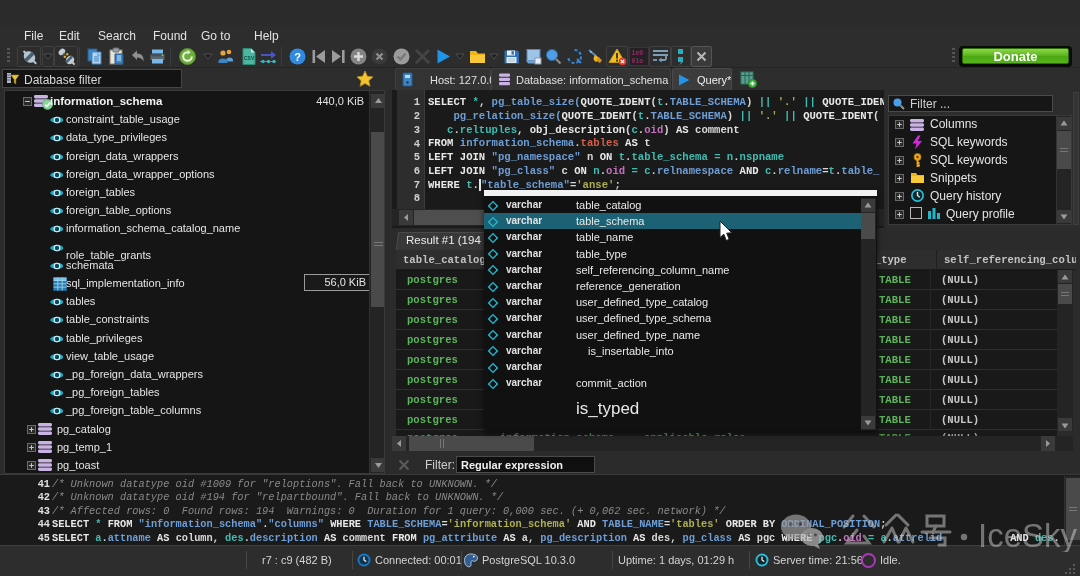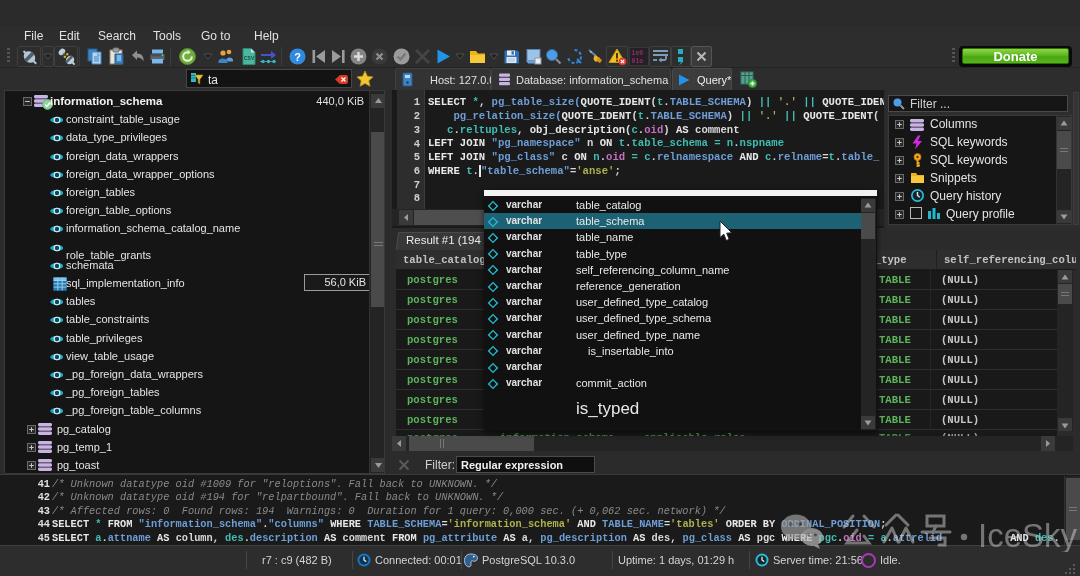--- a/index.html
+++ b/index.html
@@ -23,21 +23,21 @@
 </style>
 </head>
 <body>
 <div id="app">
 
 
   <div class="abs" id="menubar" style="left:0;top:26px;width:1080px;height:19px;background:#2d2d2d;font-size:12px;color:#e2e2e2;">
     <span class="abs" style="left:24px;top:3px;">File</span>
     <span class="abs" style="left:59px;top:3px;">Edit</span>
     <span class="abs" style="left:98px;top:3px;">Search</span>
-    <span class="abs" style="left:153px;top:3px;">Tools</span>
+    <span class="abs" style="left:153px;top:3px;">Found</span>
     <span class="abs" style="left:201px;top:3px;">Go to</span>
     <span class="abs" style="left:254px;top:3px;">Help</span>
   </div>
 
   <div class="abs" id="toolbar" style="left:0;top:45px;width:1080px;height:23px;background:#2d2d2d;border-bottom:1px solid #242424;">
     <div class="abs" style="left:7px;top:3px;width:3px;height:16px;background-image:repeating-linear-gradient(#555 0 2px,#2d2d2d 2px 4px);"></div>
 
     <div class="abs" style="left:17px;top:1px;width:24px;height:21px;border:1px solid #3f3f3f;border-radius:2px;"></div>
     <svg class="abs" style="left:20px;top:2px;" width="19" height="19" viewBox="0 0 19 19">
       <g transform="rotate(-45 9.5 10)">
@@ -242,34 +242,29 @@
     <div class="abs" style="left:952px;top:3px;width:3px;height:16px;background-image:repeating-linear-gradient(#555 0 2px,#2d2d2d 2px 4px);"></div>
     <div class="abs" style="left:959px;top:1px;width:113px;height:21px;background:#0a0a0a;border-radius:4px;">
       <div class="abs" style="left:3px;top:2px;width:107px;height:16px;border-radius:2px;background:linear-gradient(#8ed644 0%,#5cb820 45%,#4aa612 55%,#56b41c 100%);border:1px solid #2d6e08;">
         <div class="abs b" style="left:0;top:0px;width:105px;text-align:center;font-size:13px;color:#ffffff;">Donate</div>
       </div>
     </div>
   </div>
 
   <div class="abs" id="filterrow" style="left:0;top:68px;width:1080px;height:22px;background:#2d2d2d;">
 
-
-    <div class="abs" style="left:186px;top:1px;width:166px;height:19px;background:#131313;border:1px solid #454545;">
+    <div class="abs" style="left:2px;top:1px;width:180px;height:19px;background:#131313;border:1px solid #454545;">
       <svg class="abs" style="left:3px;top:2px;" width="14" height="14" viewBox="0 0 14 14">
-        <rect x="1" y="1" width="5" height="9" fill="#35b6c2"></rect>
-          <path d="M1 3.5 h5 M1 6 h5" stroke="#0e6a74" stroke-width="0.8"></path>
+        <rect x="1" y="1" width="4" height="10" fill="#b8b8cc"></rect>
+          <path d="M1 3 h4 M1 5.5 h4 M1 8 h4" stroke="#4a4a5a" stroke-width="0.8"></path>
         <path d="M5 3 L13 3 L9.8 7.5 L9.8 12 L8.2 10.8 L8.2 7.5 Z" fill="#e8c83a" stroke="#a8881a" stroke-width="0.6"></path>
       </svg>
-      <span class="abs" style="left:21px;top:3px;font-size:12px;color:#e8e8e8;">ta</span>
-      <svg class="abs" style="left:147px;top:4px;" width="15" height="11" viewBox="0 0 15 11">
-        <path d="M1 5.5 L6 1 L6 10 Z" fill="#d83a28"></path>
-          <rect x="5" y="1" width="9" height="9" rx="2" fill="#d83a28"></rect>
-        <path d="M7.5 3.5 L11.5 7.5 M11.5 3.5 L7.5 7.5" stroke="#ffffff" stroke-width="1.2"></path>
-      </svg>
-    </div>
+      <span class="abs" style="left:21px;top:3px;font-size:12px;color:#d8d8d8;">Database filter</span>
+    </div>
+
 
     <svg class="abs" style="left:356px;top:2px;" width="18" height="18" viewBox="0 0 18 18">
       <path d="M9 1 L11.4 6.2 L17 6.9 L12.8 10.7 L14 16.3 L9 13.4 L4 16.3 L5.2 10.7 L1 6.9 L6.6 6.2 Z" fill="#f4c430" stroke="#b8901c" stroke-width="0.8"></path>
     </svg>
 
     <div class="abs" style="left:395px;top:0px;width:96px;height:22px;background:#333333;border:1px solid #404040;border-bottom:none;border-radius:3px 3px 0 0;">
       <svg class="abs" style="left:5px;top:3px;" width="13" height="15" viewBox="0 0 13 15">
         <rect x="2" y="1" width="9" height="13" rx="1" fill="#3d85c6" stroke="#285a88"></rect>
         <rect x="4" y="3" width="5" height="3" fill="#bcd8ee"></rect>
         <circle cx="6.5" cy="10.5" r="1.2" fill="#1a3a55"></circle>
@@ -445,38 +440,39 @@
     </div>
   </div>
 
   <div class="abs" id="editor" style="left:392px;top:90px;width:492px;height:138px;background:#1a1a1a;overflow:hidden;">
     <div class="abs" style="left:5px;top:0;width:28px;height:119px;background:#2d2d2d;border-right:1px solid #3c3c3c;"></div>
     <div class="abs mono b" id="gutter" style="left:0;top:6.4px;width:28px;text-align:right;font-size:10.6px;line-height:13.7px;color:#d0d0d0;">1<br>2<br>3<br>4<br>5<br>6<br>7<br>8</div>
     <div class="abs mono b" id="code" style="left:36px;top:6.4px;width:456px;font-size:10.6px;line-height:13.7px;">
       <div class="cl"><span class="kw">SELECT</span> <span class="tl">*</span><span class="wh">, </span><span class="bl">pg_table_size(</span><span class="kw">QUOTE_IDENT</span><span class="wh">(</span><span class="tl">t</span><span class="wh">.</span><span class="bl">TABLE_SCHEMA</span><span class="wh">) </span><span class="tl">||</span> <span class="ol">'.'</span> <span class="tl">||</span> <span class="kw">QUOTE_IDENT</span></div>
       <div class="cl"><span class="wh">    </span><span class="bl">pg_relation_size(</span><span class="kw">QUOTE_IDENT</span><span class="wh">(</span><span class="tl">t</span><span class="wh">.</span><span class="bl">TABLE_SCHEMA</span><span class="wh">) </span><span class="tl">||</span> <span class="ol">'.'</span> <span class="tl">||</span> <span class="kw">QUOTE_IDENT</span><span class="wh">(</span></div>
       <div class="cl"><span class="wh">   </span><span class="tl">c</span><span class="wh">.</span><span class="tl">reltuples</span><span class="wh">, </span><span class="kw">obj_description</span><span class="wh">(</span><span class="tl">c</span><span class="wh">.</span><span class="pk">oid</span><span class="wh">) </span><span class="kw">AS</span><span class="wh"> comment</span></div>
+      <div class="cl"><span class="kw">FROM</span> <span class="bl">information_schema</span><span class="wh">.</span><span class="sa">tables</span> <span class="kw">AS</span><span class="wh"> t</span></div>
       <div class="cl"><span class="kw">LEFT JOIN</span> <span class="bl">"pg_namespace"</span><span class="wh"> n </span><span class="kw">ON</span> <span class="tl">t</span><span class="wh">.</span><span class="tl">table_schema</span> <span class="tl">=</span> <span class="tl">n</span><span class="wh">.</span><span class="tl">nspname</span></div>
       <div class="cl"><span class="kw">LEFT JOIN</span> <span class="bl">"pg_class"</span><span class="wh"> c </span><span class="kw">ON</span> <span class="tl">n</span><span class="wh">.</span><span class="pk">oid</span> <span class="tl">=</span> <span class="tl">c</span><span class="wh">.</span><span class="bl">relnamespace</span> <span class="kw">AND</span> <span class="tl">c</span><span class="wh">.</span><span class="bl">relname</span><span class="wh">=</span><span class="tl">t</span><span class="wh">.</span><span class="bl">table_</span></div>
       <div class="cl"><span class="kw">WHERE</span> <span class="tl">t</span><span class="wh">.</span><span style="border-left:2px solid #e8e8e8;margin-left:0px;"></span><span class="bl">"table_schema"</span><span class="wh">=</span><span class="ol">'anse'</span><span class="wh">;</span></div>
     </div>
 
     <div class="abs" style="left:0px;top:119px;width:492px;height:17px;background:#242424;">
       <div class="abs" style="left:7px;top:1px;width:14px;height:15px;background:#3a3a3a;"><svg width="14" height="15" viewBox="0 0 14 15">
             <path d="M9 4 L5 7.5 L9 11 Z" fill="#9a9a9a"></path>
           </svg></div>
       <div class="abs" style="left:22px;top:1px;width:290px;height:15px;background:#4e4e4e;"></div>
     </div>
   </div>
   <style>.cl{height:13.7px;white-space:pre;overflow:hidden;}</style>
 
   <div class="abs" id="sidebar" style="left:886px;top:90px;width:194px;height:138px;background:#2d2d2d;font-size:12px;">
     <div class="abs" style="left:187px;top:2px;width:6px;height:133px;background:#343434;border:1px solid #3e3e3e;"></div>
 
-    <div class="abs" style="left:2px;top:5px;width:180px;height:17px;background:#161616;border:1px solid #4a4a4a;">
+    <div class="abs" style="left:2px;top:5px;width:165px;height:17px;background:#161616;border:1px solid #4a4a4a;">
       <svg class="abs" style="left:3px;top:1px;" width="13" height="13" viewBox="0 0 13 13">
         <circle cx="5.5" cy="5.5" r="4" fill="#4d9de8"></circle>
         <path d="M8.5 8.5 L12 12" stroke="#9a9a9a" stroke-width="1.8"></path>
       </svg>
       <span class="abs" style="left:21px;top:1px;color:#d0d0d0;">Filter ...</span>
     </div>
 
     <div class="abs" style="left:2px;top:25px;width:184px;height:110px;background:#161616;border:1px solid #3a3a3a;overflow:hidden;">
 
       <svg class="abs" style="left:6px;top:4px;" width="9" height="9">

